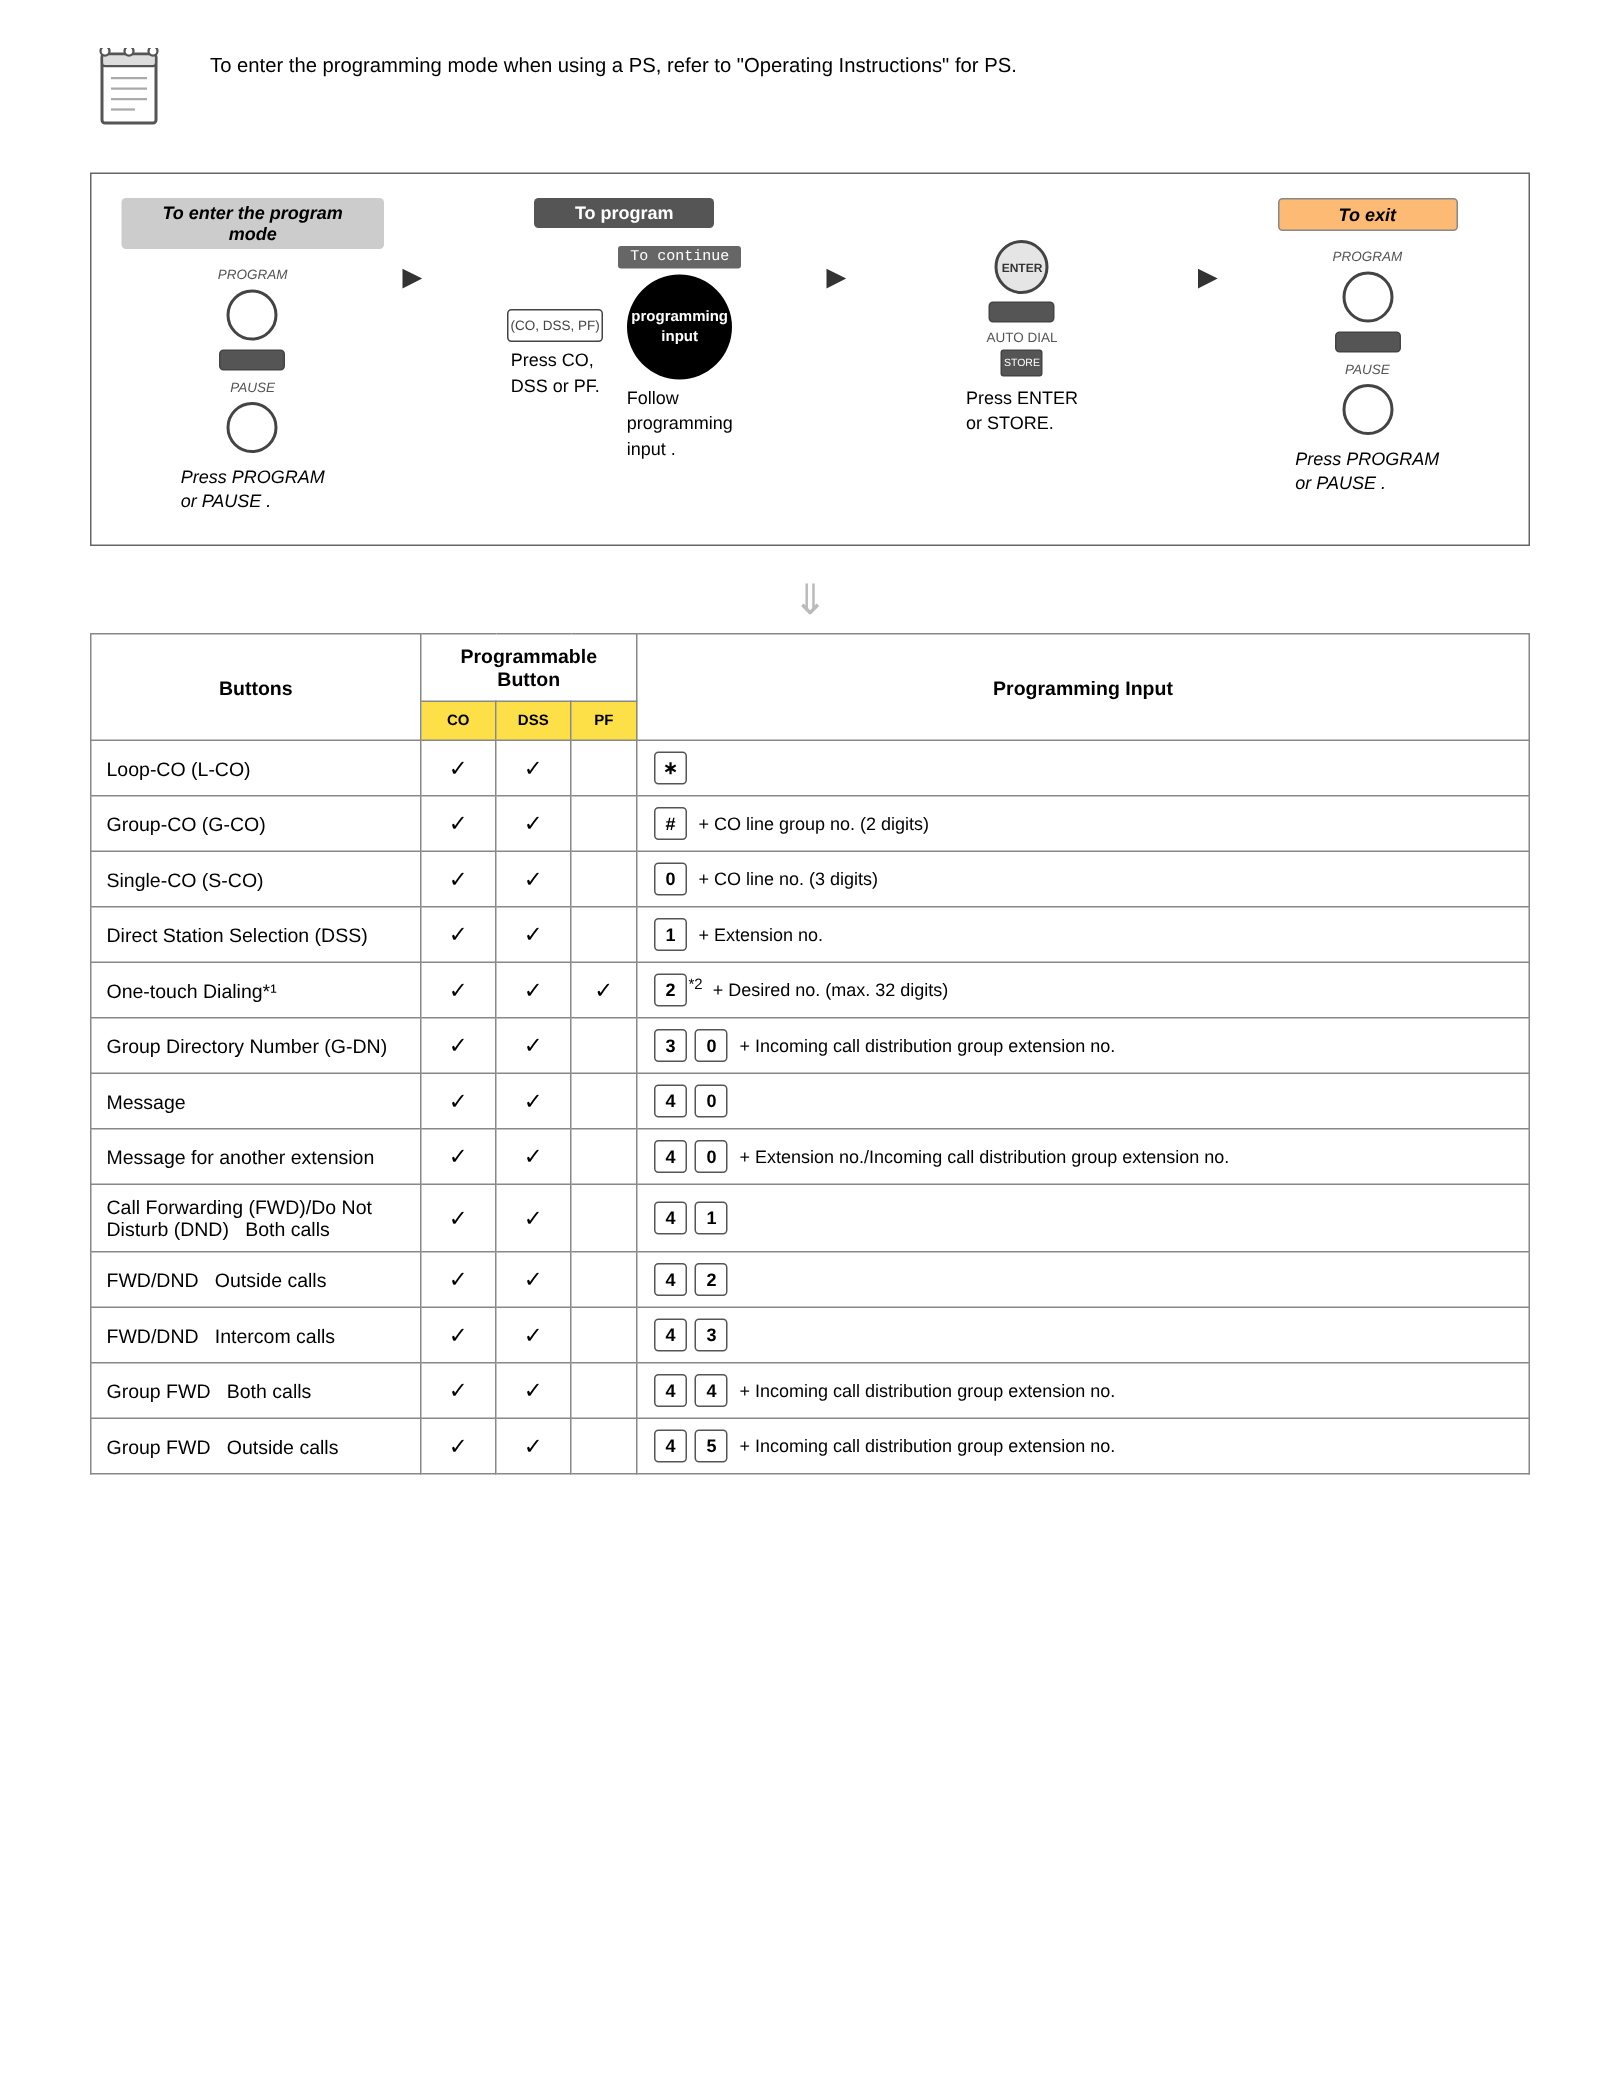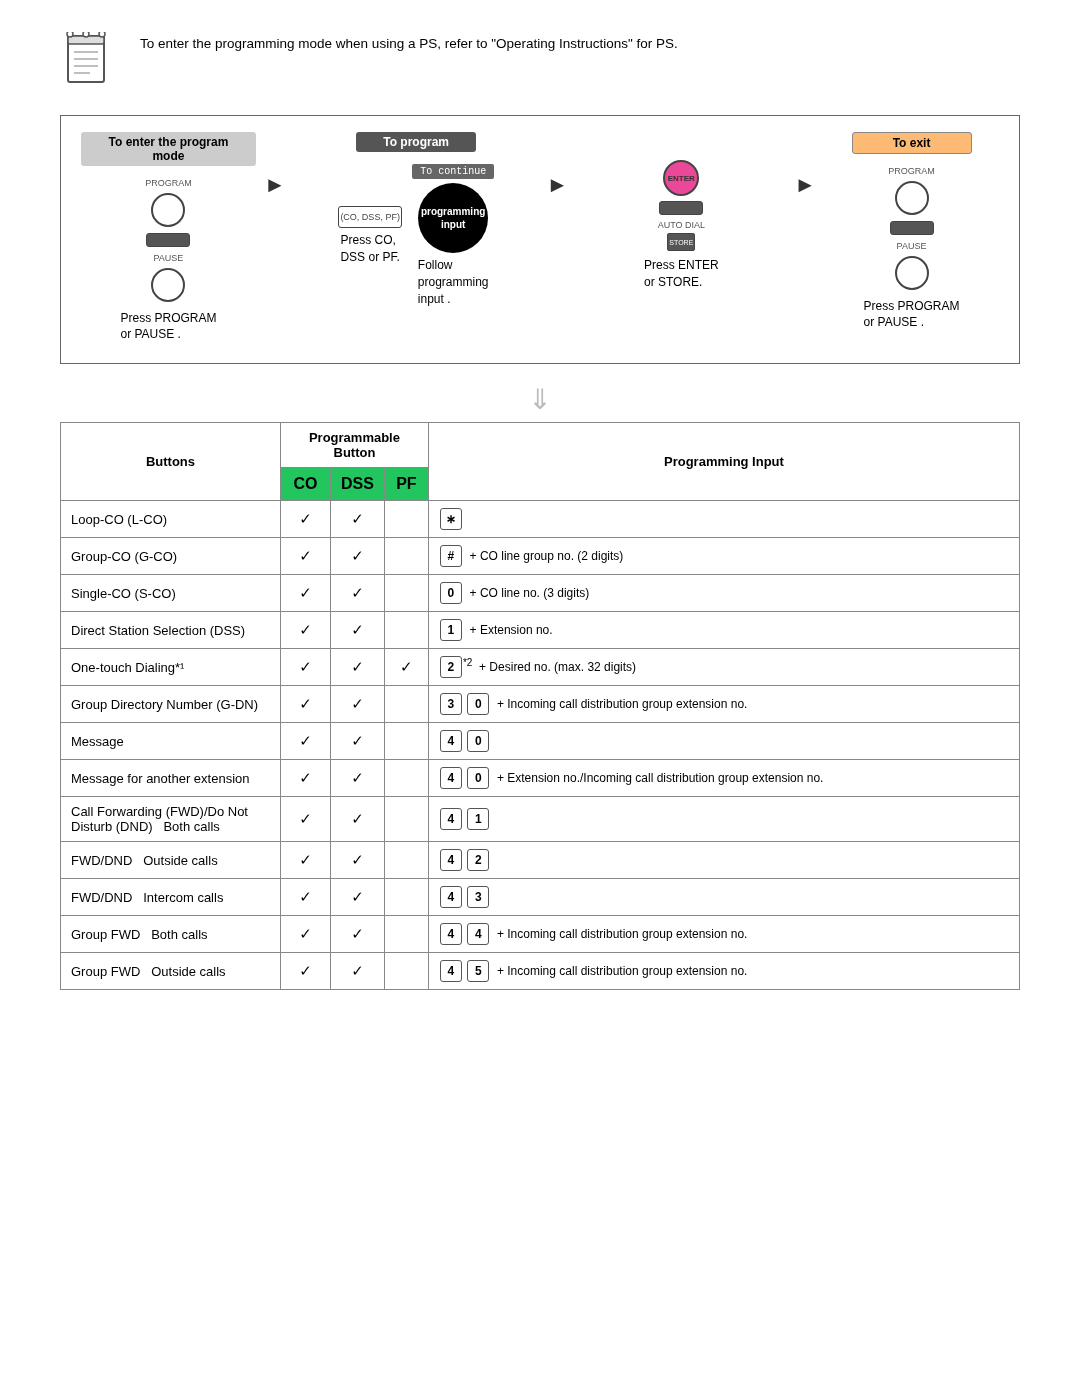--- a/index.html
+++ b/index.html
@@ -57,20 +57,21 @@
       display: flex;
       align-items: flex-start;
       justify-content: space-between;
       gap: 0;
     }
     .diag-section {
       display: flex;
       flex-direction: column;
       align-items: center;
       flex: 1;
+      font-style: italic;
     }
     .diag-label {
       background: #888;
       color: #fff;
       font-size: 12px;
       font-weight: bold;
       padding: 3px 12px;
       border-radius: 3px;
       margin-bottom: 12px;
       text-align: center;
@@ -186,21 +187,21 @@
       display: flex;
       flex-direction: column;
       align-items: center;
       gap: 3px;
     }
     .enter-circle {
       width: 36px;
       height: 36px;
       border-radius: 50%;
       border: 2px solid #444;
-      background: #ec4899;
+      background: #e5e5e5;
       display: flex;
       align-items: center;
       justify-content: center;
       font-size: 8px;
       font-weight: bold;
       color: #333;
     }
     .store-btn {
       width: 28px;
       height: 18px;
@@ -232,24 +233,24 @@
       padding: 7px 10px;
       vertical-align: middle;
     }
     .prog-table thead tr:first-child th {
       background: #fff;
       font-weight: bold;
       text-align: center;
       font-size: 13px;
     }
     .prog-table thead tr:nth-child(2) th {
-      background: #22c55e;
-      font-weight: bold;
-      text-align: center;
-      font-size: 16px;
+      background: #fde047;
+      font-weight: bold;
+      text-align: center;
+      font-size: 10px;
     }
     .col-buttons { width: 220px; font-size: 13px; }
     .col-co { width: 50px; text-align: center; }
     .col-dss { width: 50px; text-align: center; }
     .col-pf { width: 44px; text-align: center; }
     .col-prog { font-size: 12.5px; }
     .checkmark { font-size: 15px; color: #000; }
     .key-box {
       display: inline-flex;
       align-items: center;

